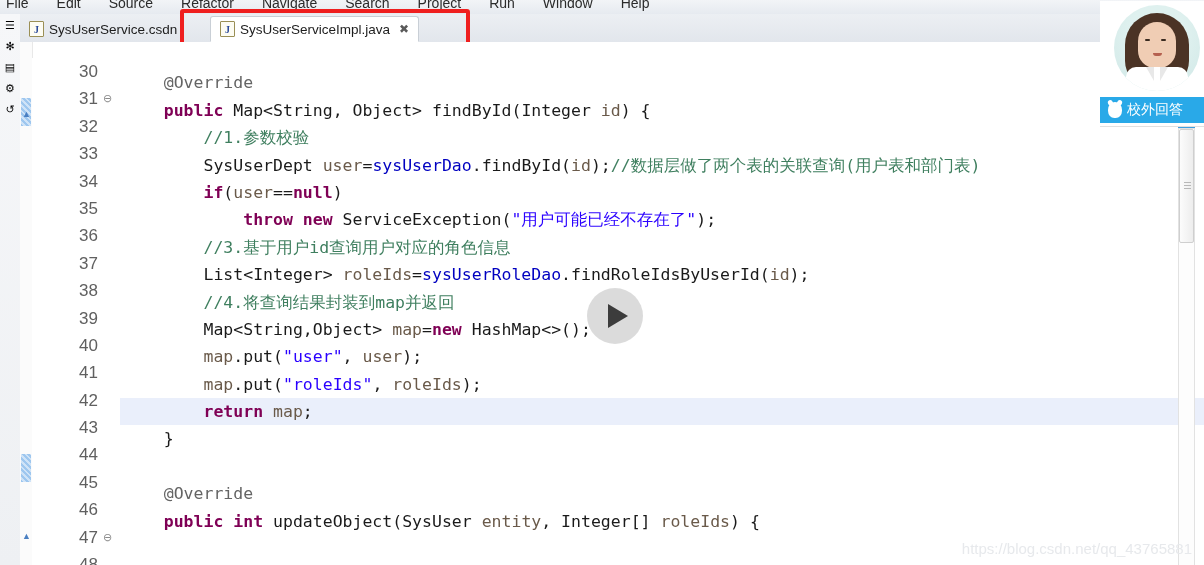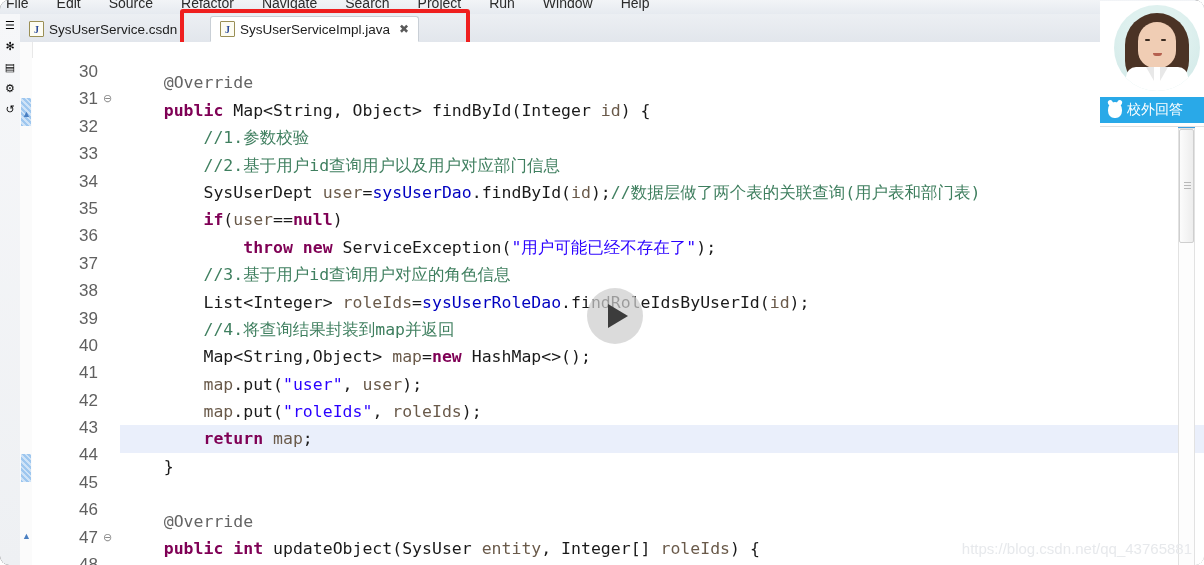--- a/index.html
+++ b/index.html
@@ -2,21 +2,21 @@
 <html><head>
 <meta charset="utf-8">
 <style>
   html,body{margin:0;padding:0;}
   body{
     width:1204px;height:565px;overflow:hidden;
     background:#ffffff;
     font-family:"Liberation Sans", sans-serif;
     -webkit-font-smoothing:antialiased;
   }
-  .app{position:relative;width:1204px;height:565px;overflow:hidden;background:#404040;border-radius:9px;}
+  .app{position:relative;width:1204px;height:565px;overflow:hidden;background:#404040;}
 
   
   .menubar{
     position:absolute;left:0;top:0;width:1204px;height:14px;
     background:linear-gradient(#f2f4f7,#e6eaf0);
     overflow:hidden;
   }
   .menubar .mitems{
     position:absolute;left:0;top:-5px;
     display:flex;gap:24px;padding-left:4px;
@@ -271,21 +271,20 @@
         <div class="line">45</div>
         <div class="line">46</div>
         <div class="line">47<span class="fold">⊖</span></div>
         <div class="line">48</div>
       </div>
     <div class="codearea" id="codearea">
         <div class="line"></div>
         <div class="line"><span class="pln">    </span><span class="ann">@Override</span></div>
         <div class="line"><span class="pln">    </span><span class="kw">public</span><span class="pln"> Map&lt;String, Object&gt; findById(</span><span class="pln">Integer</span><span class="pln"> </span><span class="var">id</span><span class="pln">) {</span></div>
         <div class="line"><span class="pln">        </span><span class="cm">//1.参数校验</span></div>
-        <div class="line"><span class="pln">        </span><span class="cm">//2.基于用户id查询用户以及用户对应部门信息</span></div>
         <div class="line"><span class="pln">        SysUserDept </span><span class="var">user</span><span class="pln">=</span><span class="fld">sysUserDao</span><span class="pln">.findById(</span><span class="var">id</span><span class="pln">);</span><span class="cm">//数据层做了两个表的关联查询(用户表和部门表)</span></div>
         <div class="line"><span class="pln">        </span><span class="kw">if</span><span class="pln">(</span><span class="var">user</span><span class="pln">==</span><span class="kw">null</span><span class="pln">)</span></div>
         <div class="line"><span class="pln">            </span><span class="kw">throw new</span><span class="pln"> ServiceException(</span><span class="str">"用户可能已经不存在了"</span><span class="pln">);</span></div>
         <div class="line"><span class="pln">        </span><span class="cm">//3.基于用户id查询用户对应的角色信息</span></div>
         <div class="line"><span class="pln">        List&lt;Integer&gt; </span><span class="var">roleIds</span><span class="pln">=</span><span class="fld">sysUserRoleDao</span><span class="pln">.findRoleIdsByUserId(</span><span class="var">id</span><span class="pln">);</span></div>
         <div class="line"><span class="pln">        </span><span class="cm">//4.将查询结果封装到map并返回</span></div>
         <div class="line"><span class="pln">        Map&lt;String,Object&gt; </span><span class="var">map</span><span class="pln">=</span><span class="kw">new</span><span class="pln"> HashMap&lt;&gt;();</span></div>
         <div class="line"><span class="pln">        </span><span class="var">map</span><span class="pln">.put(</span><span class="str">"user"</span><span class="pln">, </span><span class="var">user</span><span class="pln">);</span></div>
         <div class="line"><span class="pln">        </span><span class="var">map</span><span class="pln">.put(</span><span class="str">"roleIds"</span><span class="pln">, </span><span class="var">roleIds</span><span class="pln">);</span></div>
         <div class="line cur"><span class="pln">        </span><span class="kw">return</span><span class="pln"> </span><span class="var">map</span><span class="pln">;</span></div>

